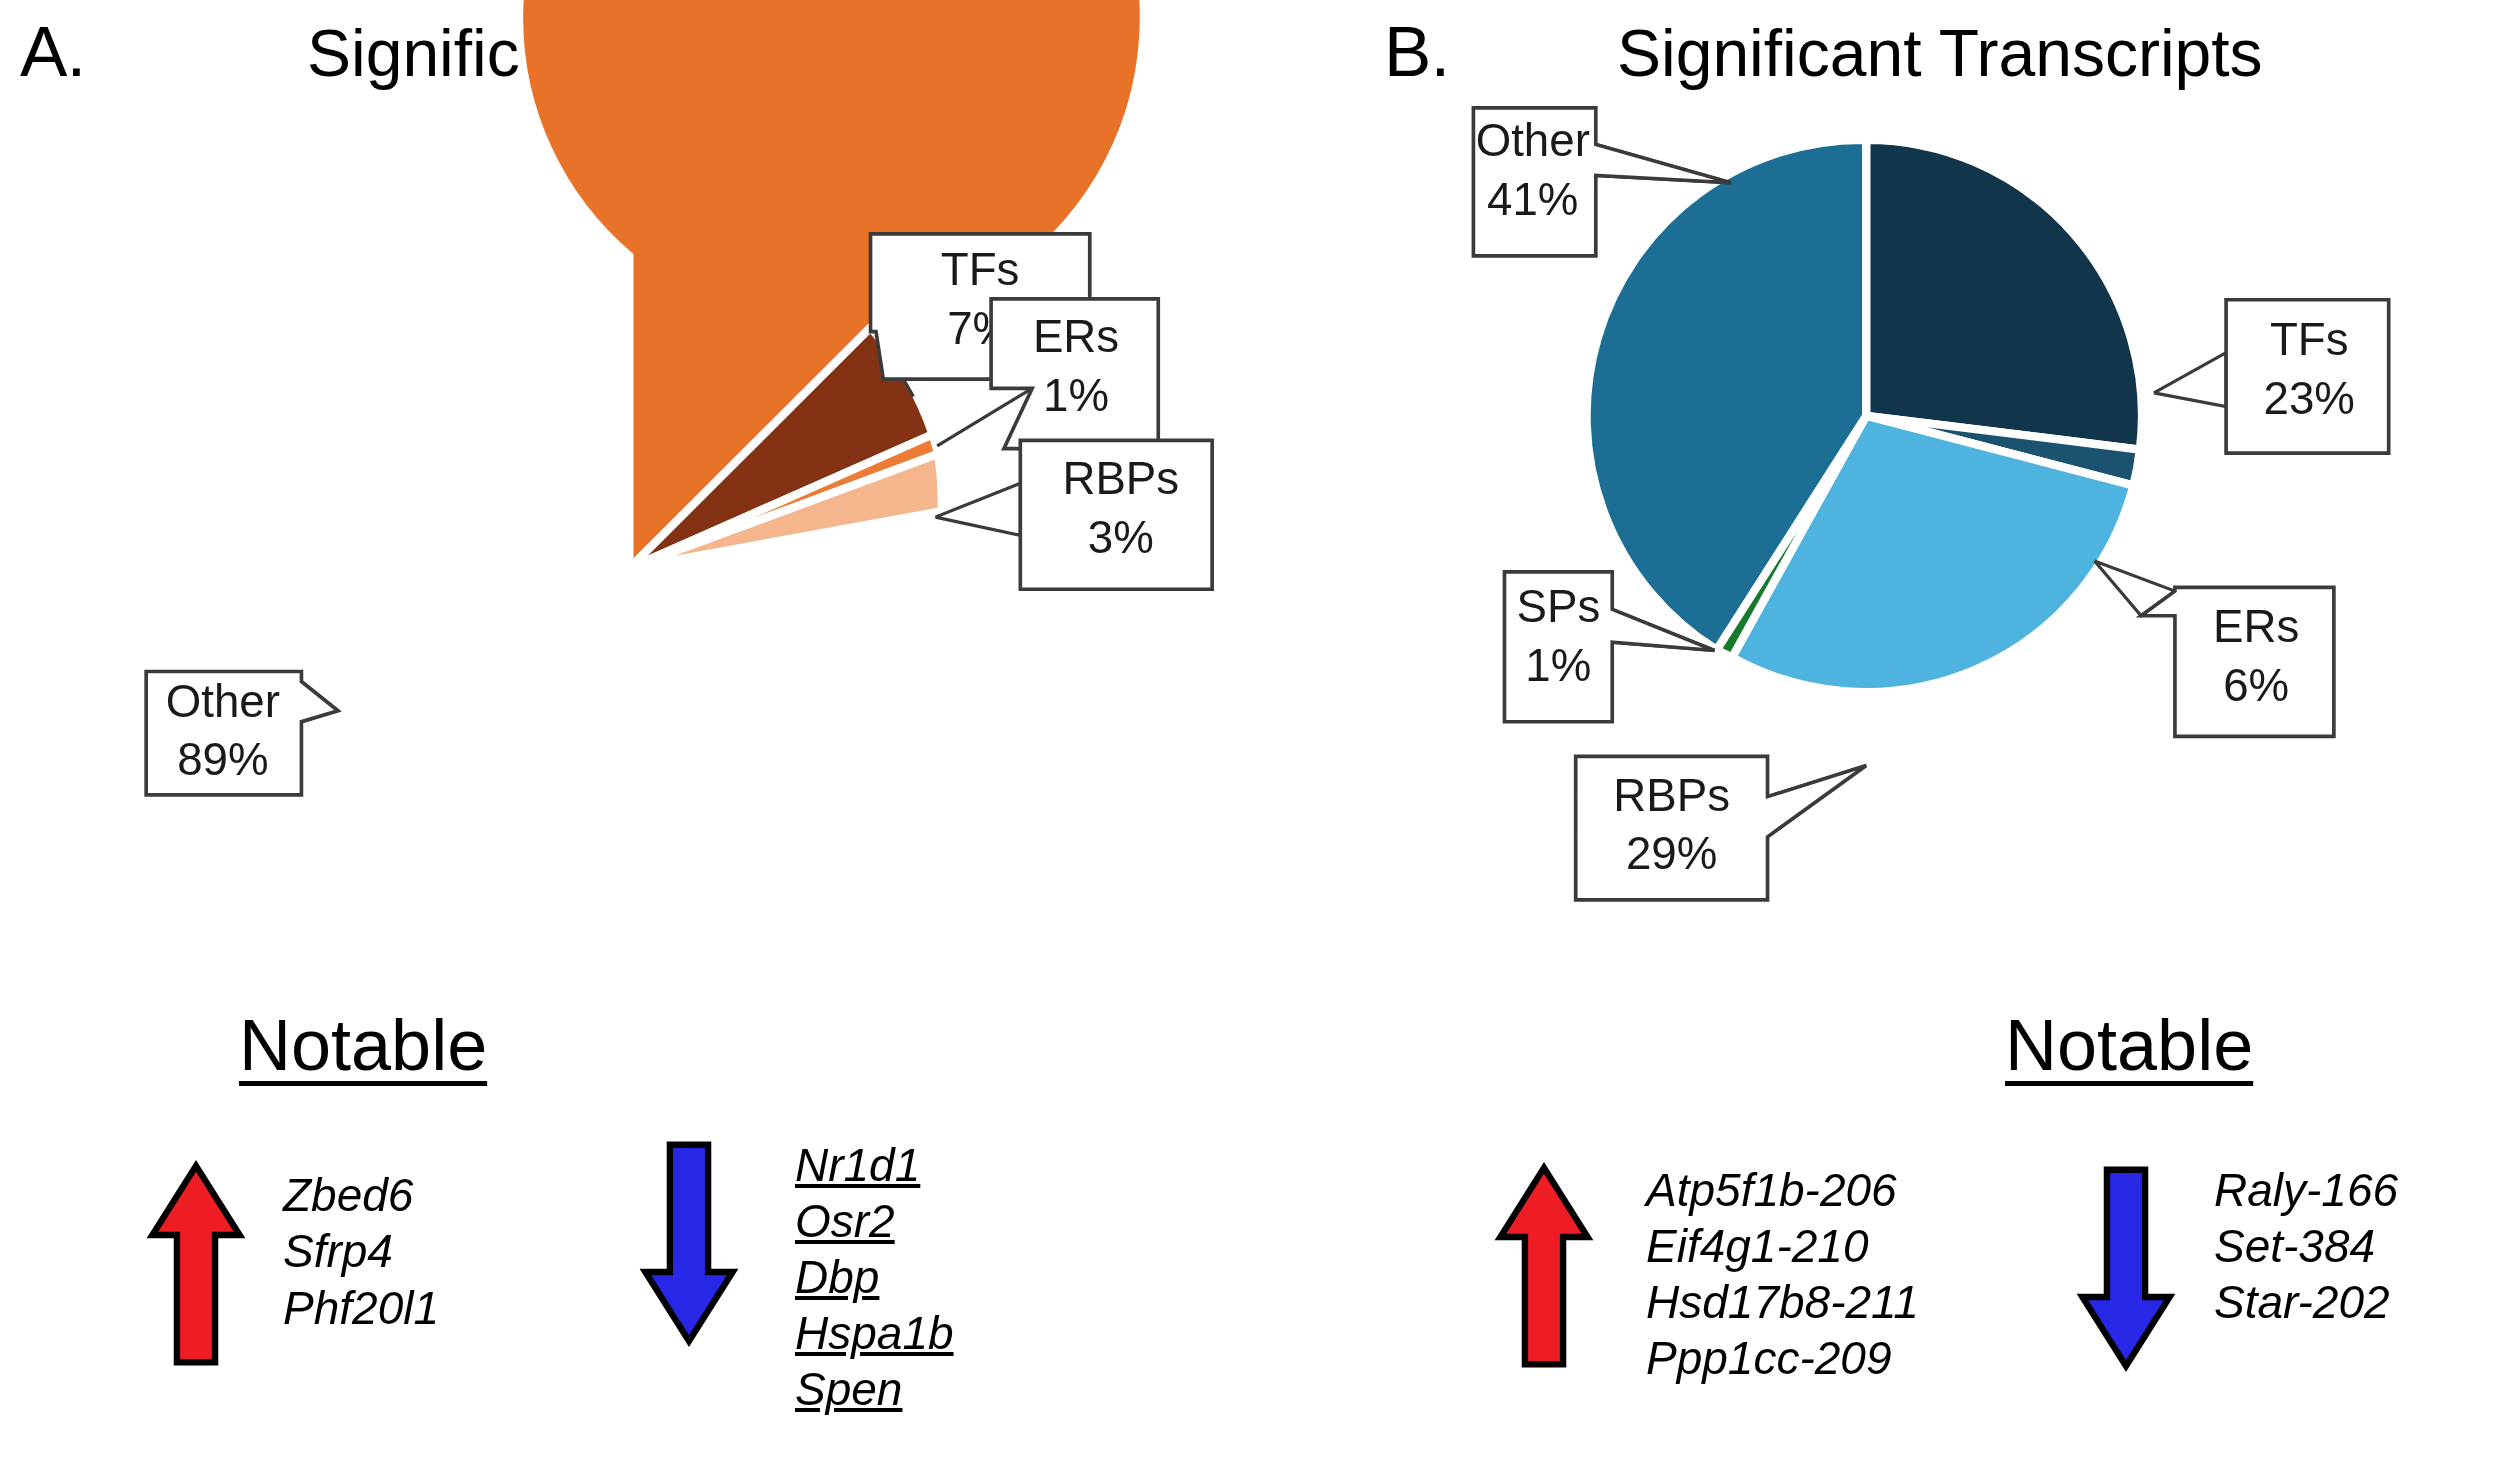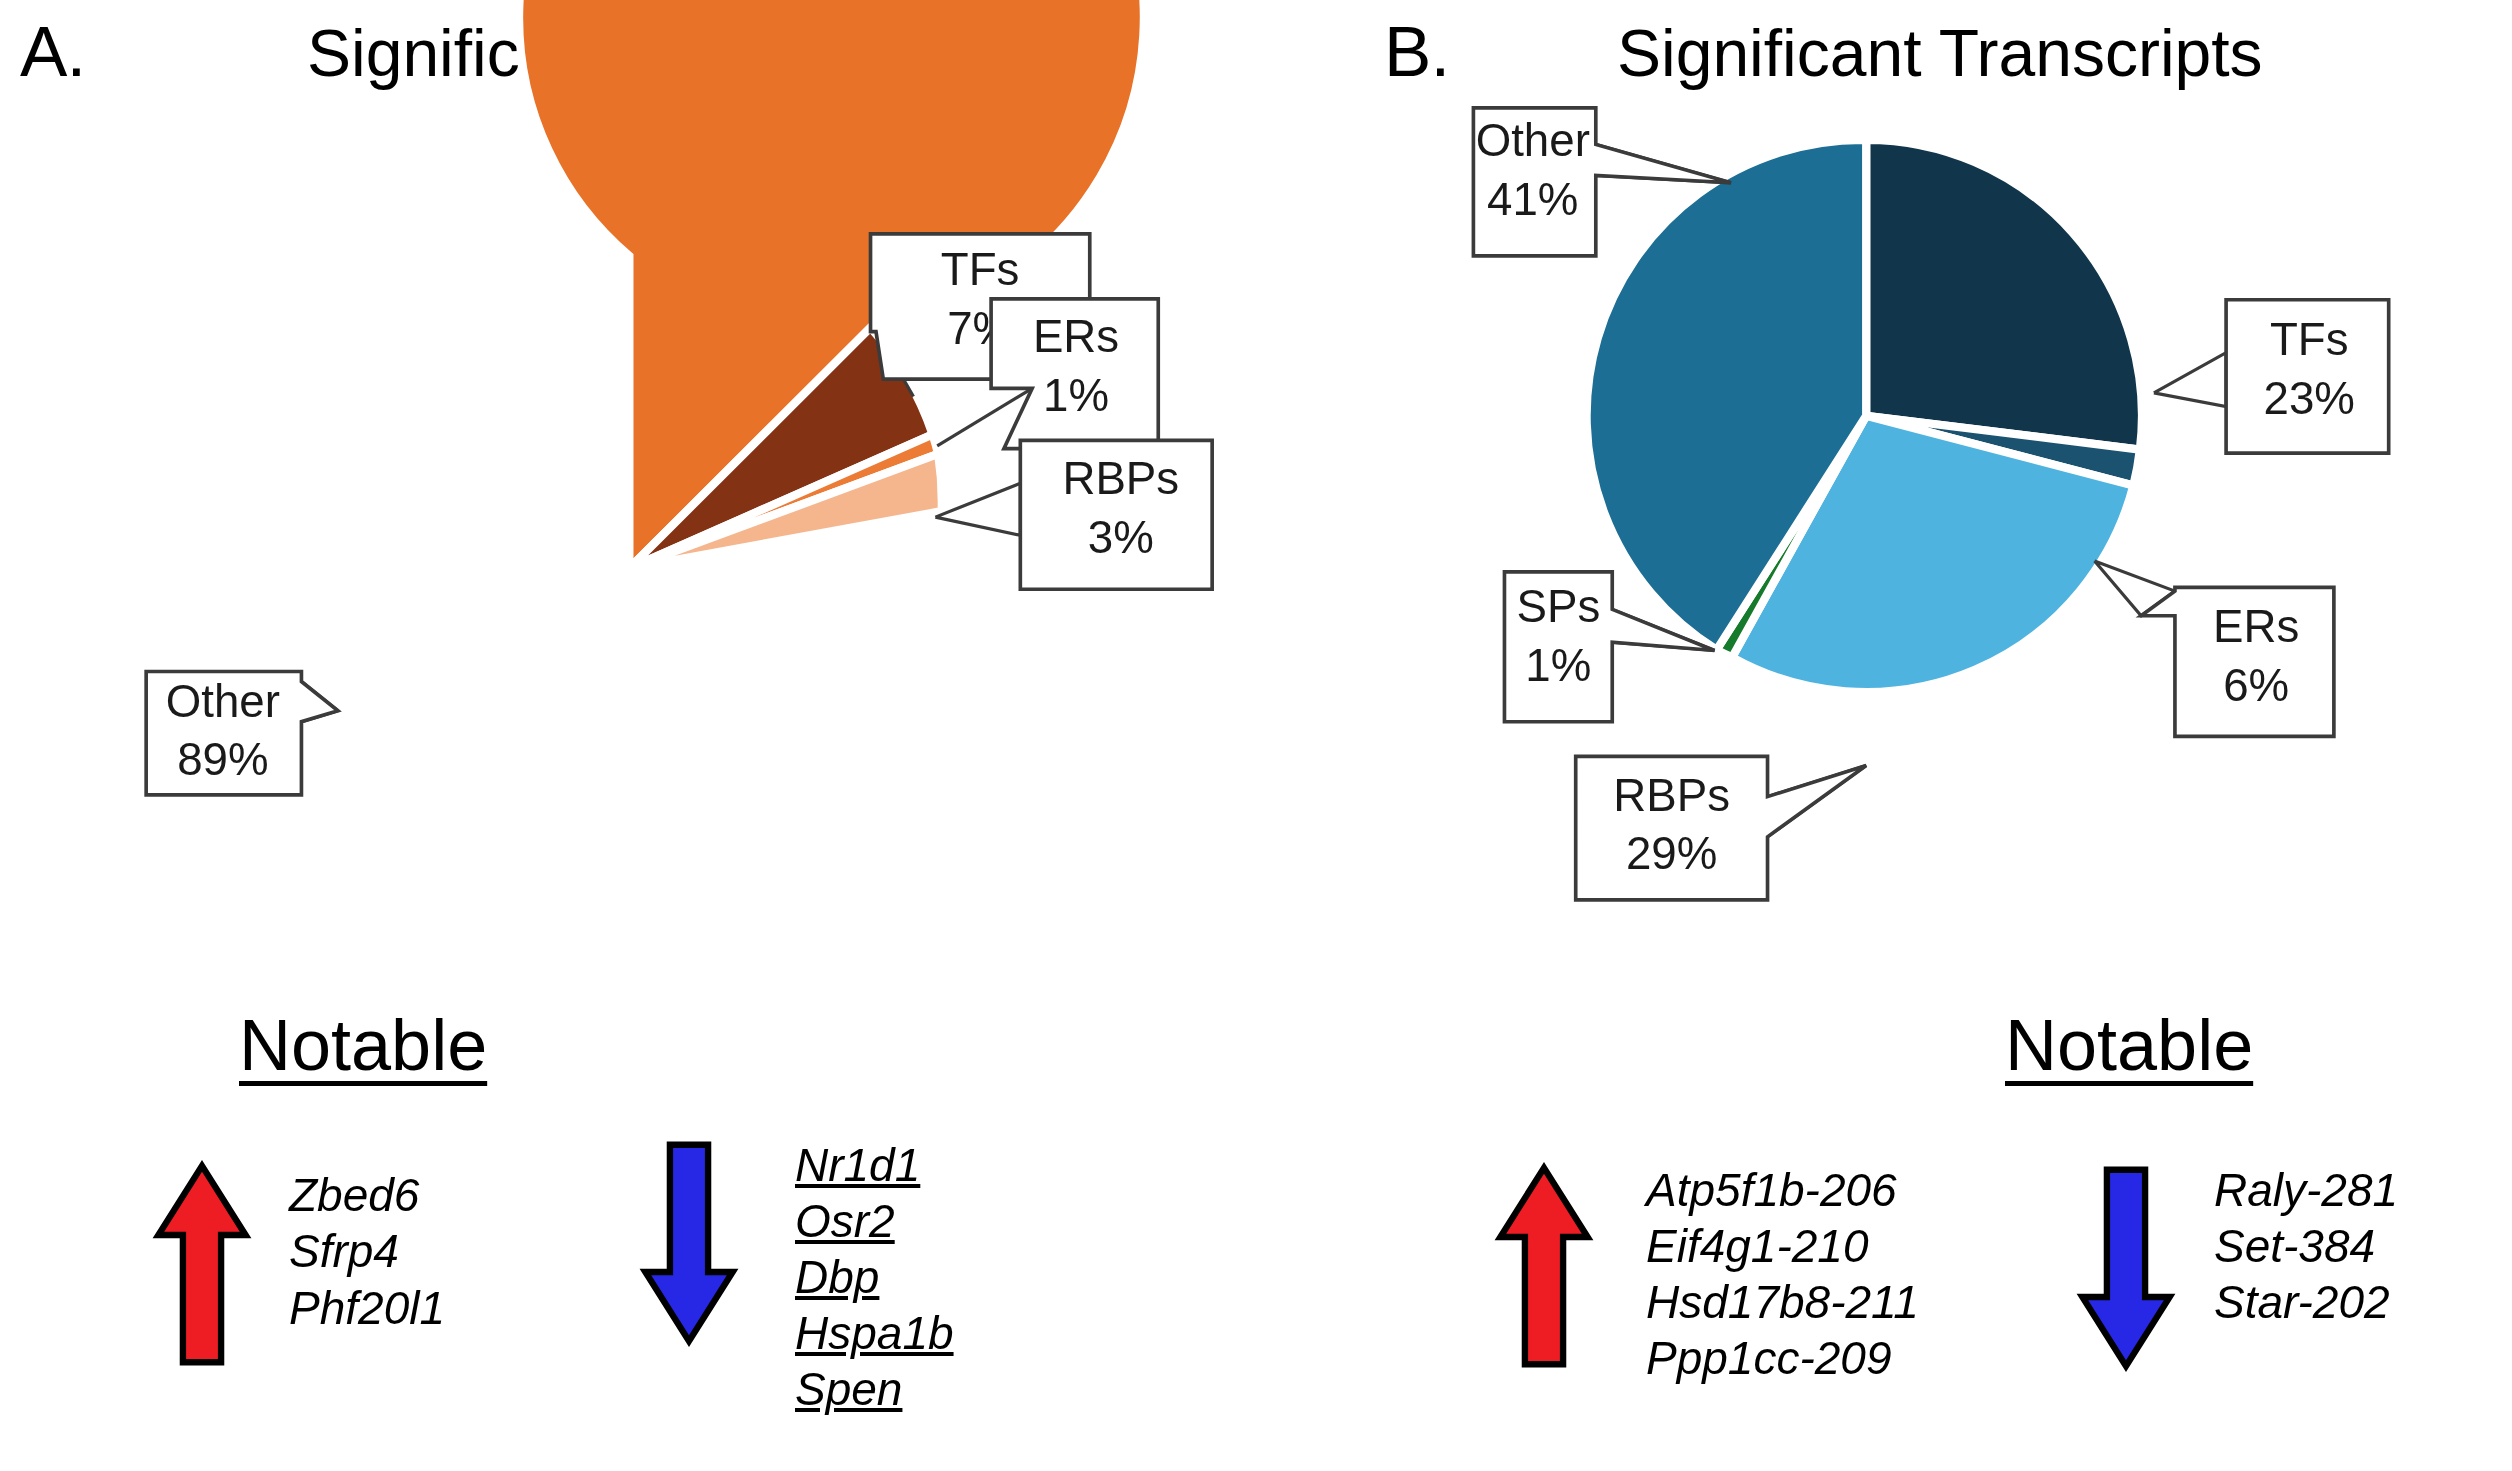--- a/index.html
+++ b/index.html
@@ -142,21 +142,21 @@
     <g>
       <path class="leader" d="M 370 778 L 330 746 L 330 790 L 370 778"></path>
       <path class="callout-box" d="M 160 735 L 330 735 L 330 746 L 370 778 L 330 790 L 330 870 L 160 870 Z"></path>
       <text class="callout-text" x="244" y="772">Other</text>
       <text class="callout-text" x="244" y="835">89%</text>
     </g>
   </svg>
 
   <div class="notable-heading" style="left:239px; top:1009px;">Notable</div>
 
-  <div class="notable-group" style="left:152px; top:1160px;">
+  <div class="notable-group" style="left:146px; top:1160px;">
     <div class="arrow-wrap">
       <svg width="100" height="210" viewBox="0 0 110 230">
         <polygon points="55,6 103,82 76,82 76,222 34,222 34,82 7,82" fill="#ee1d24" stroke="#000000" stroke-width="7" stroke-linejoin="miter"></polygon>
       </svg>
     </div>
     <div class="gene-list" style="margin-left:37px;">
       <span class="gene-item">Zbed6</span>
       <span class="gene-item">Sfrp4</span>
       <span class="gene-item">Phf20l1</span>
     </div>
@@ -250,19 +250,19 @@
     </div>
   </div>
 
   <div class="notable-group" style="left:820px; top:1162px;">
     <div class="arrow-wrap">
       <svg width="100" height="210" viewBox="0 0 110 230">
         <polygon points="55,224 103,148 76,148 76,8 34,8 34,148 7,148" fill="#2727e6" stroke="#000000" stroke-width="7" stroke-linejoin="miter"></polygon>
       </svg>
     </div>
     <div class="gene-list" style="margin-left:38px; padding-top:0;">
-      <span class="gene-item">Raly-281</span>
+      <span class="gene-item">Raly-166</span>
       <span class="gene-item">Set-384</span>
       <span class="gene-item">Star-202</span>
     </div>
   </div>
 </div>
 
 
 </body></html>

